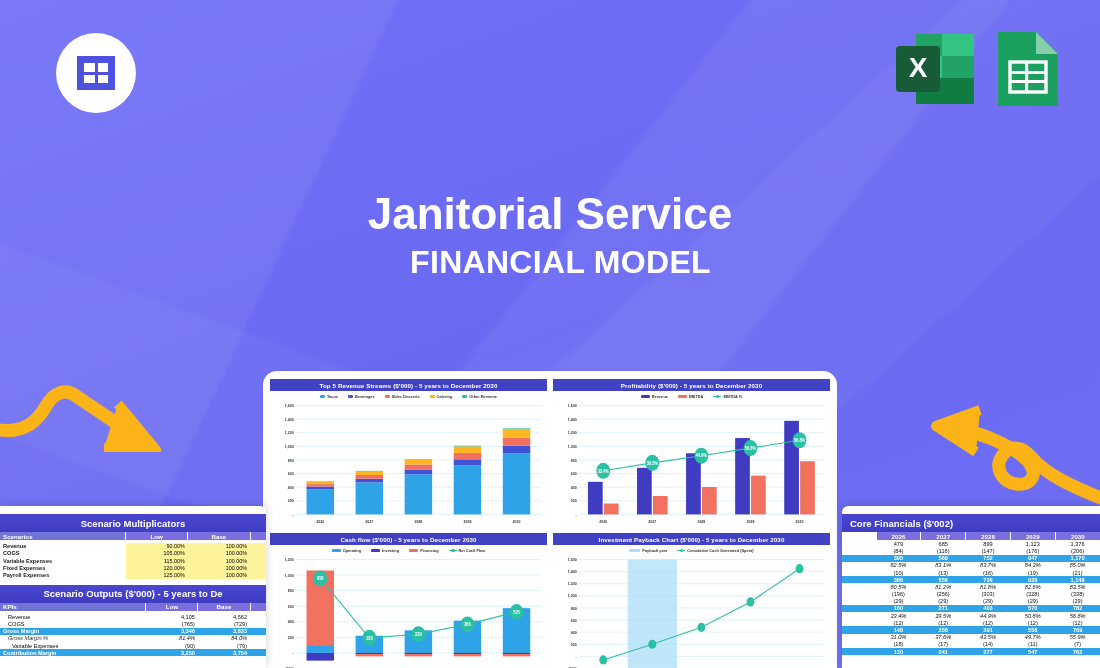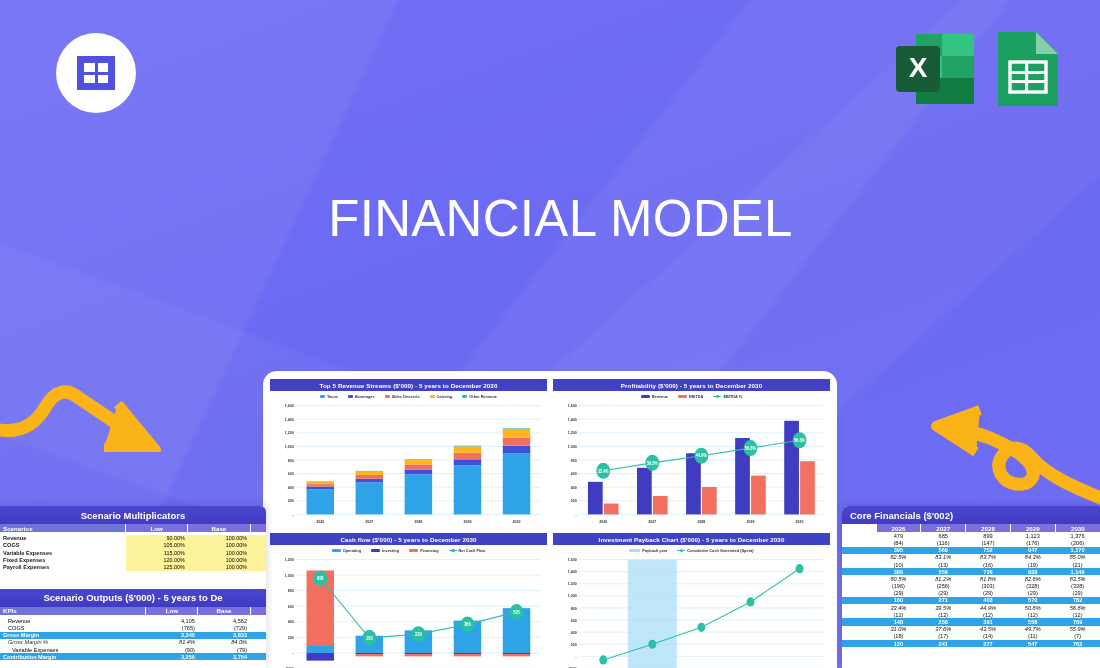--- a/index.html
+++ b/index.html
@@ -61,21 +61,21 @@
   }
   .excel-icon { position: relative; width: 82px; height: 82px; }
   .gs-icon { position: relative; width: 72px; height: 82px; }
 
   
   .headline {
     position: absolute; left: 0; right: 0; top: 186px;
     text-align: center; color: #fff;
   }
   .headline .l1 { font-size: 44px; font-weight: 800; letter-spacing: 0px; line-height: 1.28; }
-  .headline .l2 { font-size: 51px; font-weight: 400; letter-spacing: 0.3px; line-height: 1.28; margin-left: 21px; }
+  .headline .l2 { font-size: 32px; font-weight: 700; letter-spacing: 0.3px; line-height: 1.28; margin-left: 21px; }
 
   
   .arrow-left { position: absolute; left: 0px; top: 352px; width: 185px; height: 100px; }
   .arrow-right { position: absolute; right: 0px; top: 400px; width: 190px; height: 110px; }
 
   
   .dash {
     position: absolute; left: 263px; top: 371px; width: 574px; height: 310px;
     background: #fff; border-radius: 14px 14px 0 0;
     padding: 8px 7px 0 7px;
@@ -109,21 +109,21 @@
   }
   .sheet-right {
     position: absolute; right: 0px; top: 506px; width: 258px; height: 162px;
     background: #fff; border-radius: 6px 0 0 0; overflow: hidden;
     box-shadow: -2px -2px 7px rgba(0,0,0,0.12);
   }
   table.xl { width:100%; border-collapse: collapse; font-size: 5.6px; }
   table.xl td, table.xl th { padding: 0.6px 3px; white-space: nowrap; }
   .xl-banner {
     background: linear-gradient(180deg,#4a46cf,#3f3cc2);
-    color:#fff; font-weight:800; font-size: 9.5px; text-align:center; padding: 3.5px 6px;
+    color:#fff; font-weight:800; font-size: 9.5px; text-align:center; padding: 3.5px 6px; margin-top: 8px;
   }
   .xl-banner.left-al { text-align: left; padding-left: 8px; }
   .xl-head td { background:#6f74d6; color:#fff; font-weight:700; font-size:6.2px; }
   .xl-head td.yr { background:#7b6fe0; text-align:center; border-left:1px solid #fff; }
   .xl-yellow { background:#fdf39a; text-align:right; font-size:5.4px; }
   .xl-row-lbl { font-weight:700; color:#1a1a1a; }
   .xl-sub { padding-left: 10px; }
   .xl-num { text-align:right; color:#111; }
   .hl { background:#2ea3e8; color:#fff; font-weight:700; }
   .hl td { color:#fff; }
@@ -167,20 +167,21 @@
       <path d="M44 4 l22 22 h-22 Z" fill="#87ceac"></path>
       <rect x="18" y="34" width="36" height="30" fill="none" stroke="#ffffff" stroke-width="3.4"></rect>
       <rect x="18" y="43" width="36" height="3" fill="#ffffff"></rect>
       <rect x="18" y="52" width="36" height="3" fill="#ffffff"></rect>
       <rect x="33" y="34" width="3.2" height="30" fill="#ffffff"></rect>
     </svg>
   </div>
 </div>
 
 <div class="headline">
+  <div class="l1">Janitorial Service</div>
   <div class="l2">FINANCIAL MODEL</div>
 </div>
 
 <div class="arrow-left">
   <svg width="185" height="100" viewBox="0 0 185 100">
     <path d="M-10 76 C 20 84, 36 72, 46 54 C 54 40, 66 36, 76 44 L 150 94" stroke="#fbb417" stroke-width="13" fill="none" stroke-linecap="round"></path>
     <path d="M118 52 L 156 98 L 104 96" fill="#fbb417" stroke="#fbb417" stroke-width="10" stroke-linejoin="round"></path>
   </svg>
 </div>
 <div class="arrow-right">
@@ -498,21 +499,21 @@
           <td class="xl-yellow"></td>
         </tr>
         <tr>
           <td class="xl-row-lbl">Payroll Expenses</td>
           <td class="xl-yellow">125.00%</td>
           <td class="xl-yellow">100.00%</td>
           <td class="xl-yellow"></td>
         </tr>
       </tbody>
   </table>
-  <div class="xl-banner" style="margin-top:18px">Scenario Outputs ($'000) - 5 years to De</div>
+  <div class="xl-banner" style="margin-top:6px">Scenario Outputs ($'000) - 5 years to De</div>
   <table class="xl">
     <tbody id="tb-left-2">
         <tr class="xl-head">
           <td>KPIs</td>
           <td class="yr">Low</td>
           <td class="yr">Base</td>
           <td class="yr" style="width:16px"></td>
         </tr>
         <tr class="rowgap">
           <td colspan="4"></td>

